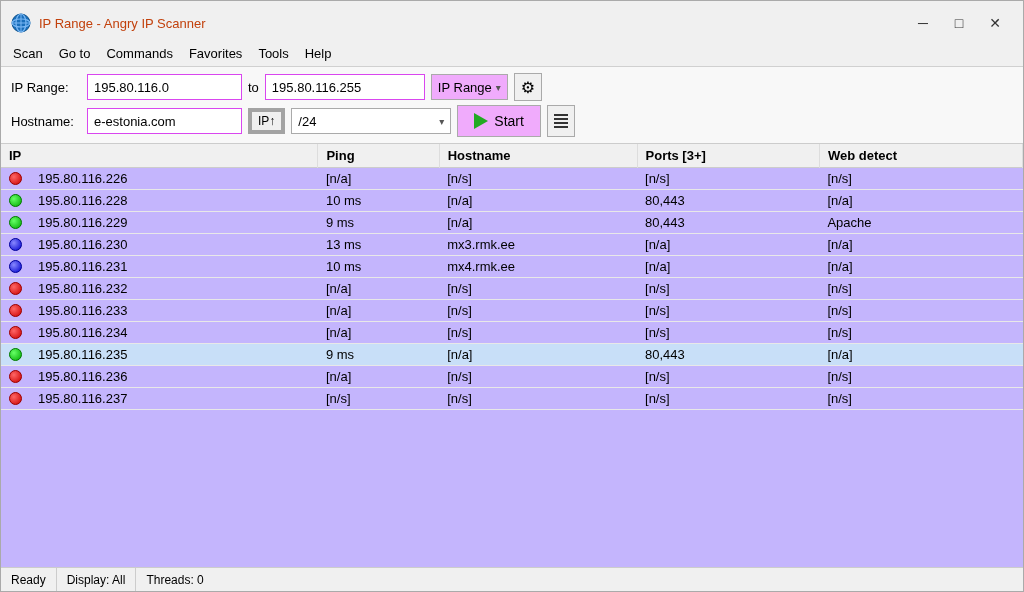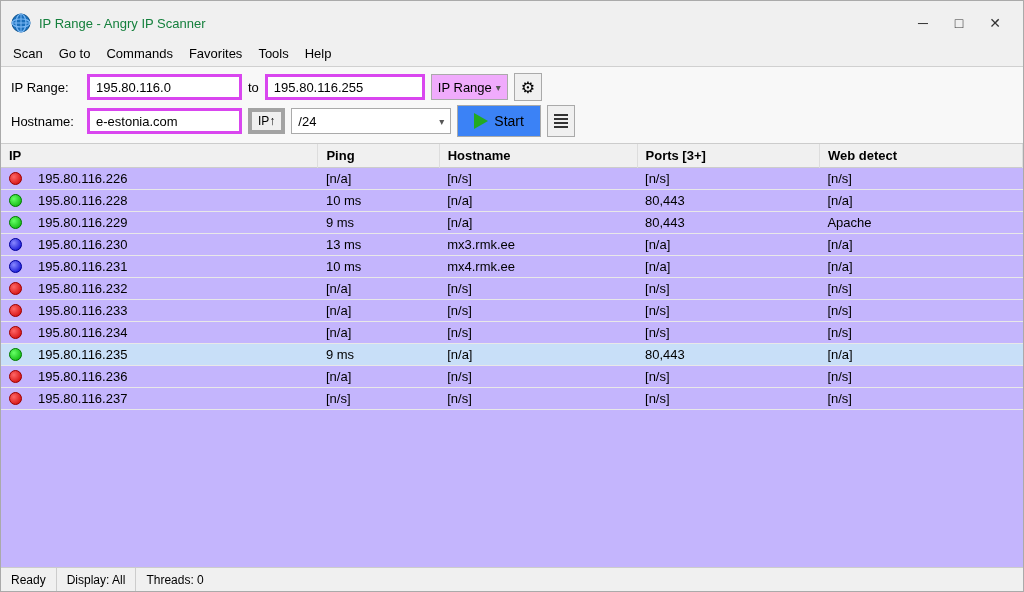--- a/index.html
+++ b/index.html
@@ -27,21 +27,21 @@
       display: flex;
       align-items: center;
       gap: 8px;
     }
     #app-icon {
       width: 20px; height: 20px;
       display: flex; align-items: center; justify-content: center;
     }
     #title-text {
       font-size: 13px;
-      color: #15803d;
+      color: #c2410c;
     }
     #window-controls {
       display: flex;
       gap: 4px;
     }
     .win-btn {
       width: 32px; height: 22px;
       background: transparent;
       border: none;
       font-size: 14px;
@@ -79,21 +79,21 @@
       display: flex;
       align-items: center;
       gap: 6px;
     }
     .toolbar-label {
       font-size: 13px;
       color: #000;
       min-width: 70px;
     }
     .toolbar-input {
-      border: 3px solid #d946ef;
+      border: 1px solid #d946ef;
       background: white;
       padding: 3px 6px;
       font-size: 13px;
       height: 26px;
       outline: none;
     }
     .range-input { width: 155px; }
     .to-label { font-size: 13px; }
     .to-input { width: 160px; }
     .ip-range-dropdown {
@@ -135,21 +135,21 @@
       background: white;
       height: 26px;
       padding: 0 6px;
       gap: 4px;
       cursor: pointer;
       font-size: 13px;
       width: 160px;
       justify-content: space-between;
     }
     .start-btn {
-      background: #3b82f6;
+      background: #f0abfc;
       border: 1px solid #aaa;
       height: 32px;
       padding: 0 16px;
       display: flex;
       align-items: center;
       gap: 6px;
       cursor: pointer;
       font-size: 14px;
       font-weight: 500;
     }

